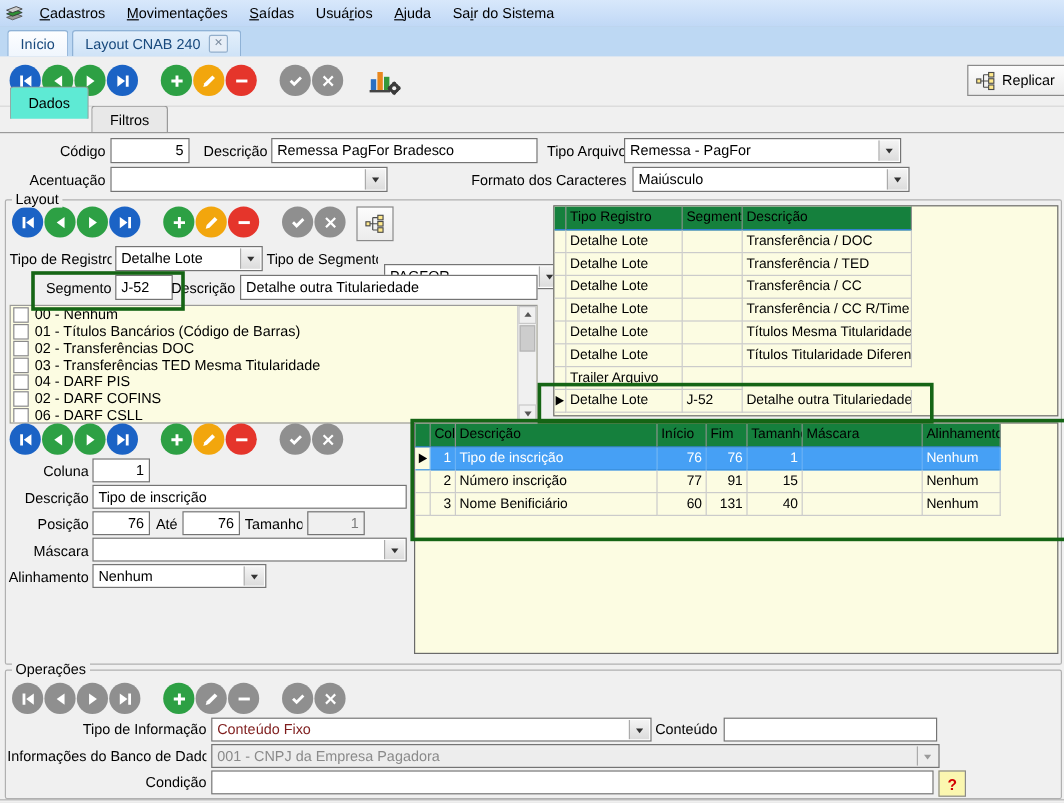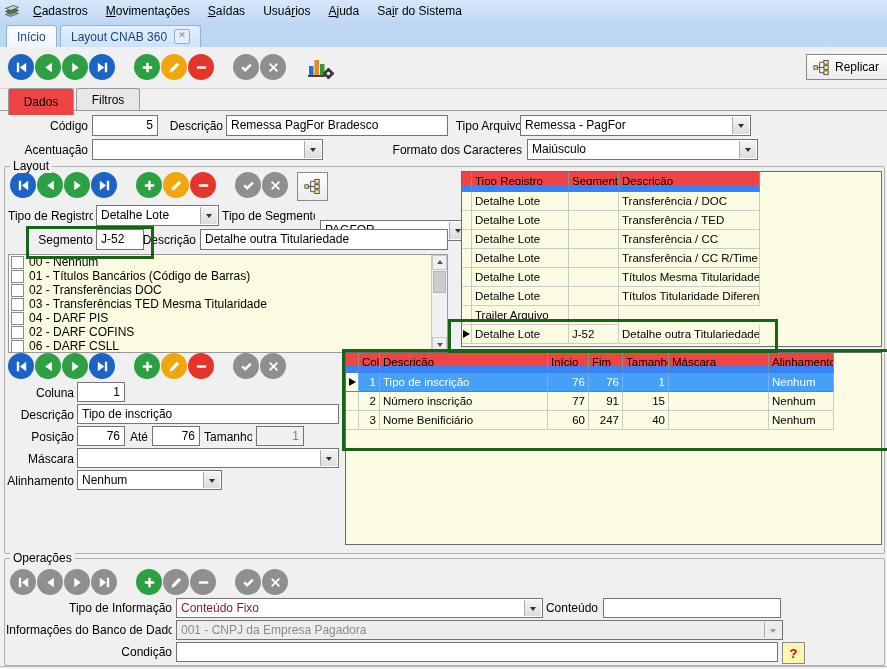--- a/index.html
+++ b/index.html
@@ -20,21 +20,21 @@
   .tb{position:absolute;display:flex;align-items:center}
   .tbtn{width:26px;height:26px;border-radius:50%;margin-right:1px;display:flex;align-items:center;justify-content:center;flex:none}
   .tbtn.gap{margin-left:18px}
   .c-blue{background:#1b63c5}.c-green{background:#2da044}.c-amber{background:#f2a60d}.c-red{background:#e5352b}.c-gray{background:#8f8f8f}
   .ticon{display:flex}
   .sqbtn{position:absolute;border:1px solid #8a8a8a;background:linear-gradient(#fcfcfc,#ececec);display:flex;align-items:center;justify-content:center}
   #replicate-btn{left:806px;top:54px;width:96px;height:26px;justify-content:flex-start;padding-left:6px;box-sizing:border-box}
   #replicate-btn span.lab{margin-left:5px;white-space:nowrap}
   
   .ptab{position:absolute;border:1px solid #9a9a9a;border-bottom:none;border-radius:3px 3px 0 0;display:flex;align-items:center;justify-content:center}
-  #ptab-dados{left:8px;top:88px;width:64px;height:26px;background:#ef4444;z-index:3}
+  #ptab-dados{left:8px;top:72px;width:64px;height:26px;background:#5eead4;z-index:3}
   #ptab-filtros{left:76px;top:88px;width:62px;height:22px;background:#e8e8e8}
   #tabline{position:absolute;left:0;top:110px;width:887px;border-top:1px solid #9a9a9a;z-index:2}
   
   .lbl{position:absolute;white-space:nowrap;overflow:hidden}
   .lbl.r{text-align:right}
   .tbox{position:absolute;background:#fff;border:1px solid #747474;box-sizing:border-box;height:21px;padding:2px 4px;white-space:nowrap;overflow:hidden}
   .tbox.num{text-align:right}
   .tbox.dis{background:#f0f0f0;color:#7c7c7c}
   .combo{position:absolute;background:#fff;border:1px solid #747474;box-sizing:border-box;height:21px;padding:2px 20px 2px 4px;white-space:nowrap;overflow:hidden}
   .combo .arr{position:absolute;right:1px;top:1px;bottom:1px;width:16px;background:linear-gradient(#f4f4f4,#dcdcdc);border-left:1px solid #ababab;display:flex;align-items:center;justify-content:center}
@@ -52,21 +52,21 @@
   .cb{width:11px;height:11px;background:#fff;border:1px solid #8a8a8a;margin-right:5px;flex:none}
   .sb{position:absolute;right:0;top:0;bottom:0;width:15px;background:#f0f0f0;border-left:1px solid #c9c9c9}
   .sb .sarr{position:absolute;left:0;width:15px;height:15px;background:#f0f0f0;border:1px solid #c9c9c9;box-sizing:border-box;display:flex;align-items:center;justify-content:center}
   .sarr.up::after{content:"";border:3.5px solid transparent;border-bottom:4.5px solid #555;margin-bottom:4px}
   .sarr.down::after{content:"";border:3.5px solid transparent;border-top:4.5px solid #555;margin-top:4px}
   .sthumb{position:absolute;left:1px;width:13px;background:#cdcdcd;border:1px solid #b5b5b5;box-sizing:border-box}
   
   .grid{position:absolute;background:#fcfce2;border:1px solid #6a6a6a;box-sizing:border-box;overflow:hidden;font-size:11.5px}
   .grow{display:flex;width:max-content}
   .gcell{flex:none;box-sizing:border-box;padding:2px 3px;border-right:1px solid #cbcbcb;border-bottom:1px solid #cbcbcb;white-space:nowrap;overflow:hidden;height:19px;line-height:14px}
-  .ghead .gcell{background:#ef4444;border-right:1px solid #8f8f8f;border-bottom:7px solid #3b82f6;height:20px}
+  .ghead .gcell{background:#15803d;border-right:1px solid #8f8f8f;border-bottom:1px solid #3b82f6;height:20px}
   .gcell.numc{text-align:right}
   .grow.sel .gcell{background:#46a0f5;color:#fff;border-right-color:#6ab2f5;border-bottom-color:#3a8fdd}
   .grow.sel .gcell.indc{background:#fcfce2}
   .indc{display:flex;align-items:center;justify-content:center;padding:0}
   .indarrow{width:0;height:0;border-left:7px solid #000;border-top:4.5px solid transparent;border-bottom:4.5px solid transparent}
   
   .hl{position:absolute;border:3px solid #156515;z-index:5;pointer-events:none}
   
   #help-btn{left:782px;top:642px;width:21px;height:20px;background:#fbf7b0;color:#d40000;font-weight:bold;font-size:13px}
   #bottomline{position:absolute;left:0;top:666px;width:887px;border-top:1px solid #b5b5b5}
@@ -92,21 +92,21 @@
         <div class="mitem"><u>A</u>juda</div>
         <div class="mitem">Sa<u>i</u>r do Sistema</div>
       </span>
   </div>
 
   <div id="tabbar">
     <div class="ttab" id="tab-home">
       <span>Início</span>
     </div>
     <div class="ttab" id="tab-current">
-      <span>Layout CNAB 360</span>
+      <span>Layout CNAB 240</span>
       <span class="closebox">✕</span>
     </div>
   </div>
 
   <div class="tb" style="left:8px;top:54px">
       <div class="tbtn c-blue">
         <span class="ticon">
           <svg width="15" height="15" viewBox="0 0 16 16">
             <path fill="#fff" d="M3 3h2.5v10H3zM13 3v10L6.2 8z"></path>
           </svg>
@@ -544,21 +544,21 @@
           <div class="gcell numc" style="width:34px">91</div>
           <div class="gcell numc" style="width:46px">15</div>
           <div class="gcell" style="width:100px"></div>
           <div class="gcell" style="width:65px">Nenhum</div>
         </div>
         <div class="grow">
           <div class="gcell indc" style="width:13px"></div>
           <div class="gcell numc" style="width:21px">3</div>
           <div class="gcell" style="width:168px">Nome Benificiário</div>
           <div class="gcell numc" style="width:41px">60</div>
-          <div class="gcell numc" style="width:34px">247</div>
+          <div class="gcell numc" style="width:34px">131</div>
           <div class="gcell numc" style="width:46px">40</div>
           <div class="gcell" style="width:100px"></div>
           <div class="gcell" style="width:65px">Nenhum</div>
         </div>
       </div>
   </div>
 
   <div class="groupbox" style="left:4px;top:558px;width:879px;height:106px"></div>
   <div class="gblabel" style="left:10px;top:551px">Operações</div>
 

